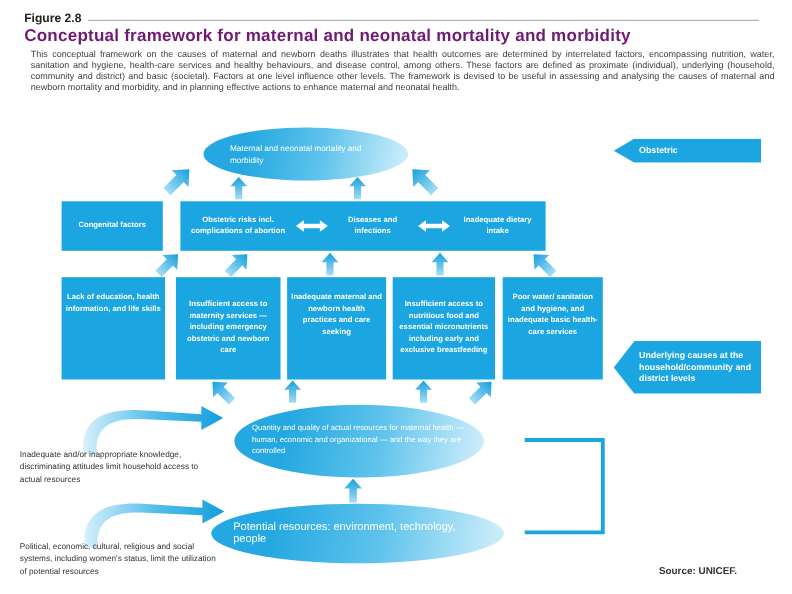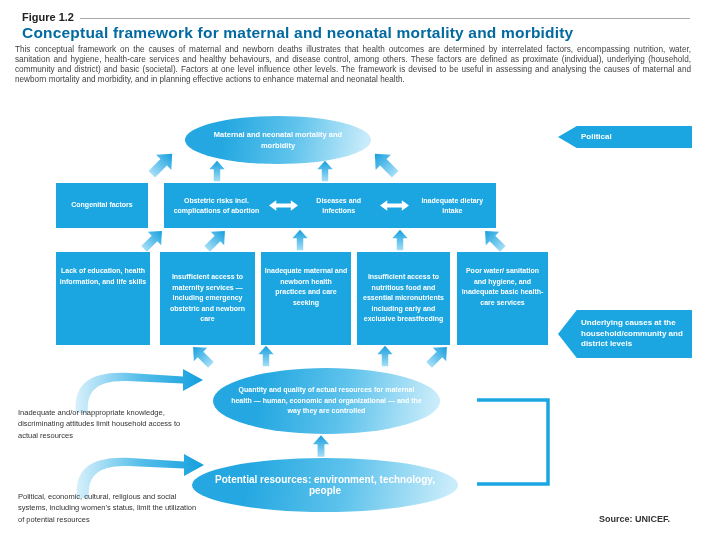--- a/index.html
+++ b/index.html
@@ -2,42 +2,42 @@
 <html><head>
 <meta charset="utf-8">
 <style>
   html,body{margin:0;padding:0;}
   body{font-family:"Liberation Sans", sans-serif; background:#ffffff;}
   #page{position:relative;width:720px;height:540px;background:#ffffff;overflow:hidden;}
 
   
   .fig-label{position:absolute;left:22px;top:11px;font-size:11px;font-weight:bold;color:#222;}
   .fig-rule{position:absolute;left:80px;top:18px;width:610px;height:1px;background:#a9a9a9;}
-  .fig-title{position:absolute;left:22px;top:24px;font-size:15.5px;font-weight:bold;color:#0369a1;letter-spacing:.2px;}
-  .fig-desc{position:absolute;left:15px;top:45px;width:676px;font-size:8.2px;line-height:1.22;color:#3f3f3f;text-align:justify;}
+  .fig-title{position:absolute;left:22px;top:24px;font-size:15.5px;font-weight:bold;color:#701a75;letter-spacing:.2px;}
+  .fig-desc{position:absolute;left:28px;top:45px;width:676px;font-size:8.2px;line-height:1.22;color:#3f3f3f;text-align:justify;}
 
   
   .box{position:absolute;background:#1BA6E2;color:#fff;font-weight:bold;display:flex;align-items:center;justify-content:center;text-align:center;box-sizing:border-box;}
   .box-sm{font-size:7px;line-height:1.5;padding:4px 3px;}
   .bigbox{display:flex;align-items:center;justify-content:center;gap:3px;padding:0 3px;}
   .bigbox .lbl{font-size:7px;line-height:1.35;font-weight:bold;color:#fff;text-align:center;}
   .ellipse{position:absolute;border-radius:50%;background:linear-gradient(100deg,#25A8E1 22%,#5FC3EC 58%,#C9ECFA 96%);
-    color:#fff;font-weight:bold;display:flex;align-items:center;justify-content:center;text-align:center;box-sizing:border-box;}
+    color:#fff;font-weight:normal;display:flex;align-items:center;justify-content:center;box-sizing:border-box;}
   .banner{position:absolute;left:558px;width:134px;background:#1BA6E2;color:#fff;font-weight:bold;font-size:8px;line-height:1.3;
     display:flex;align-items:center;padding-left:23px;box-sizing:border-box;clip-path:polygon(0 50%,14% 0,100% 0,100% 100%,14% 100%);}
   .note{position:absolute;font-size:7.5px;color:#333;line-height:1.5;}
   .source{position:absolute;left:530px;top:514px;width:140px;text-align:right;font-size:9px;font-weight:bold;color:#333;}
   .layer{position:absolute;left:0;top:100px;pointer-events:none;}
 </style>
 </head>
 <body>
 
 <div id="page">
 
-  <div class="fig-label">Figure 1.2</div>
+  <div class="fig-label">Figure 2.8</div>
   <div class="fig-rule"></div>
   <div class="fig-title">Conceptual framework for maternal and neonatal mortality and morbidity</div>
   <div class="fig-desc">This conceptual framework on the causes of maternal and newborn deaths illustrates that health outcomes are determined by interrelated factors, encompassing nutrition, water, sanitation and hygiene, health-care services and healthy behaviours, and disease control, among others. These factors are defined as proximate (individual), underlying (household, community and district) and basic (societal). Factors at one level influence other levels. The framework is devised to be useful in assessing and analysing the causes of maternal and newborn mortality and morbidity, and in planning effective actions to enhance maternal and neonatal health.</div>
 
   <svg class="layer" width="720" height="430" viewBox="0 0 720 430">
     <defs>
       <linearGradient id="gv" x1="0" y1="1" x2="0" y2="0">
         <stop offset="0" stop-color="#A5DEF6"></stop>
           <stop offset="1" stop-color="#169FDE"></stop>
       </linearGradient>
@@ -117,21 +117,21 @@
 
   <div class="box box-sm" style="left:56px;top:252px;width:94px;height:93px;align-items:flex-start;padding-top:14px;">Lack of education, health information, and life skills</div>
   <div class="box box-sm" style="left:160px;top:252px;width:95px;height:93px;">Insufficient access to maternity services — including emergency obstetric and newborn care</div>
   <div class="box box-sm" style="left:261px;top:252px;width:90px;height:93px;align-items:flex-start;padding-top:14px;">Inadequate maternal and newborn health practices and care seeking</div>
   <div class="box box-sm" style="left:357px;top:252px;width:93px;height:93px;">Insufficient access to nutritious food and essential micronutrients including early and exclusive breastfeeding</div>
   <div class="box box-sm" style="left:457px;top:252px;width:91px;height:93px;align-items:flex-start;padding-top:14px;">Poor water/ sanitation and hygiene, and inadequate basic health-care services</div>
 
   <div class="ellipse" style="left:213px;top:368px;width:227px;height:66px;font-size:7px;line-height:1.5;padding:0 16px;">Quantity and quality of actual resources for maternal health — human, economic and organizational — and the way they are controlled</div>
   <div class="ellipse" style="left:192px;top:458px;width:266px;height:54px;font-size:10px;padding:0 20px;">Potential resources: environment, technology, people</div>
 
-  <div class="banner" style="top:126px;height:22px;">Political</div>
+  <div class="banner" style="top:126px;height:22px;">Obstetric</div>
   <div class="banner" style="top:271px;height:48px;margin-top:39px;">Underlying causes at the household/community and district levels</div>
 
   <div class="note" style="left:18px;top:491px;width:184px;">Political, economic, cultural, religious and social systems, including women's status, limit the utilization of potential resources</div>
   <div class="note" style="left:18px;top:407px;width:178px;">Inadequate and/or inappropriate knowledge, discriminating attitudes limit household access to actual resources</div>
 
   <div class="source">Source: UNICEF.</div>
 
 </div>
 
 </body></html>

